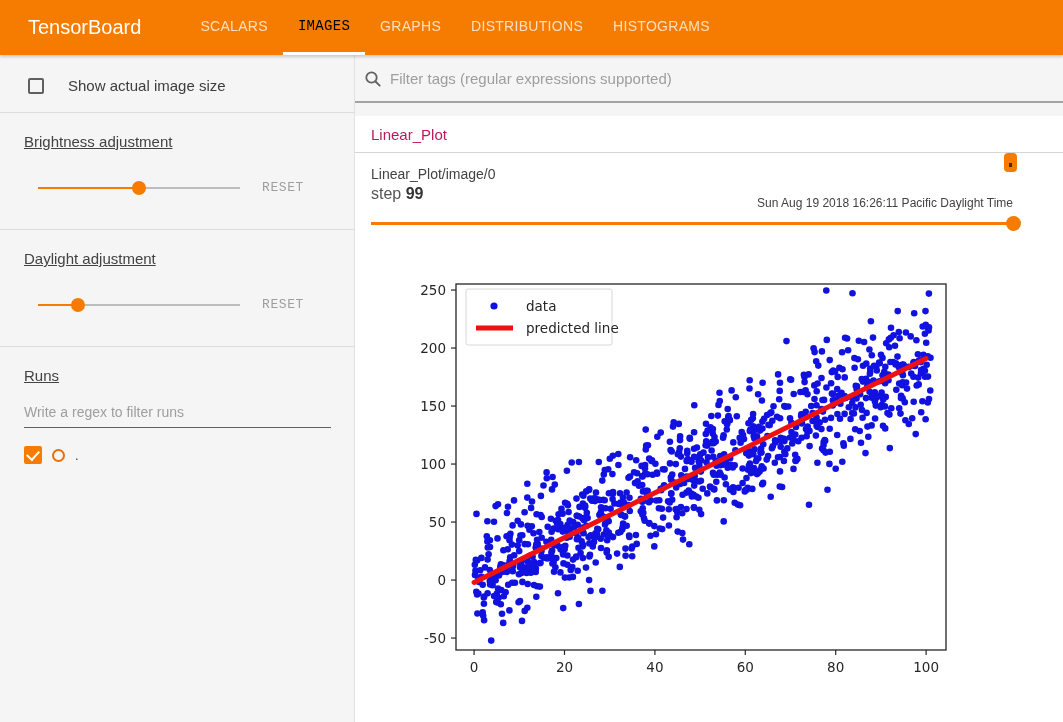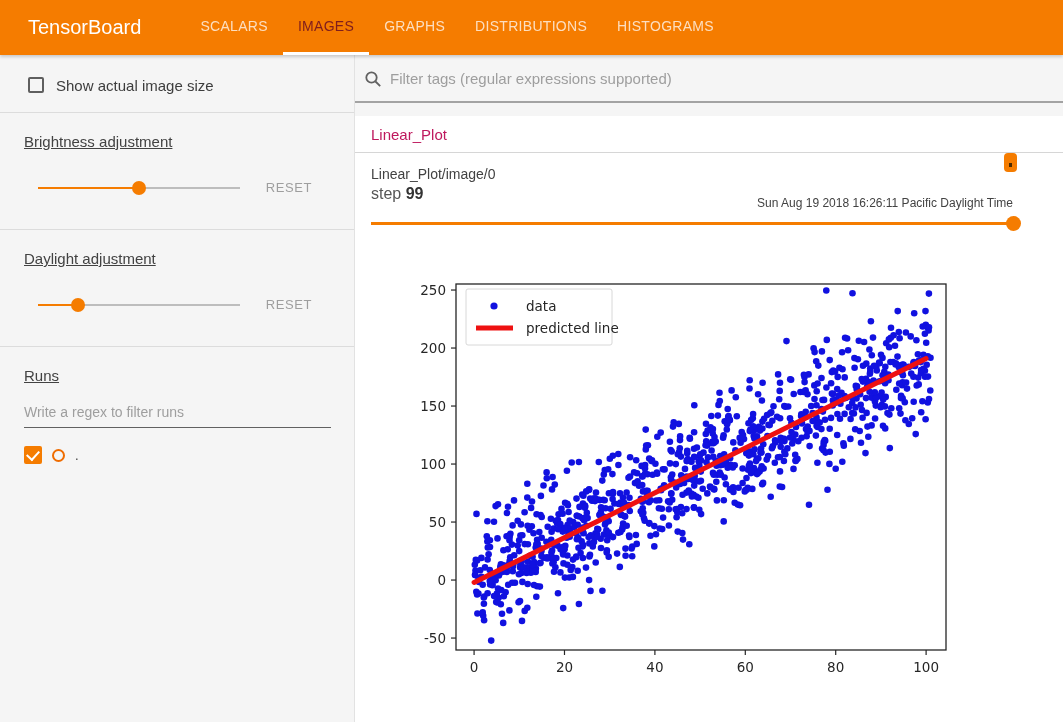--- a/index.html
+++ b/index.html
@@ -7,47 +7,47 @@
               font-family:"Liberation Sans", sans-serif; }
 
   
   .header { height:55px; background:#f57c00; display:flex; align-items:stretch;
             color:#fff; box-shadow:0 2px 3px rgba(0,0,0,.18); position:relative; z-index:5; }
   .brand { align-self:center; margin-left:28px; font-size:20px; font-weight:400; }
   .nav { display:flex; margin-left:44px; }
   .tab { display:flex; align-items:center; padding:4px 15px; font-size:14px;
          letter-spacing:.3px; color:rgba(255,255,255,.75); cursor:pointer;
          border-bottom:3px solid transparent; padding-top:3px; }
-  .tab.active { color:#7f1d1d; border-bottom-color:#fff; }
+  .tab.active { color:#000000; border-bottom-color:#fff;font-family:Liberation Mono, monospace; }
 
   
   .content { display:flex; height:667px; }
   .sidebar { width:355px; background:#f5f5f5; border-right:1px solid #e2e2e2; flex:none; }
   .main { flex:1; display:flex; flex-direction:column; min-width:0; }
 
   
   .side-sec { padding:20px 24px; border-bottom:1px solid #dcdcdc; }
   .side-sec.last { border-bottom:none; }
-  .chk-row { display:flex; align-items:flex-start; }
+  .chk-row { display:flex; align-items:flex-end;gap:12px; }
   .checkbox { width:16px; height:16px; border:2px solid #5f5f5f; border-radius:2px;
               background:transparent; flex:none; cursor:pointer; position:relative; }
   .checkbox.checked { width:18px; height:18px; background:#f57c00; border:none; }
   .checkbox.checked::after { content:""; position:absolute; left:5px; top:2px; width:6px;
               height:10px; border:solid #fff; border-width:0 2.5px 2.5px 0; transform:rotate(42deg); }
   .chk-label { margin-left:12px; font-size:15px; color:#3d3d3d; }
   .sec-label { font-size:15px; color:#424242;text-decoration:underline; }
   .slider-row { display:flex; align-items:center; margin-top:30px; padding-left:14px; margin-bottom:8px; }
   .slider { position:relative; width:202px; height:14px; cursor:pointer; flex:none; }
   .slider .track { position:absolute; left:0; right:0; top:6px; height:2px; background:#bdbdbd; }
   .slider .fill  { position:absolute; left:0; top:6px; height:2px; background:#f57c00; }
   .slider .thumb { position:absolute; top:0; width:14px; height:14px; border-radius:50%;
                    background:#f57c00; }
-  .reset-btn { margin-left:auto; margin-right:18px; font-size:13px; letter-spacing:.6px;
+  .reset-btn { margin-left:auto; margin-right:26px; font-size:13px; letter-spacing:.6px;
                color:#9e9e9e; background:none; border:none; cursor:pointer;
-               font-family:Liberation Sans, sans-serif; }
+               font-family:Liberation Mono, monospace; }
   .regex-input { display:block; width:307px; margin-top:14px; background:transparent;
                  border:none; border-bottom:1px solid #616161; padding:6px 0 7px 0;
                  font-size:14px; color:#701a75; outline:none;
                  font-family:"Liberation Sans", sans-serif; }
   .regex-input::placeholder { color:#9e9e9e; }
   .run-row { display:flex; align-items:center; margin-top:18px; cursor:pointer; }
   .run-circle { width:13px; height:13px; border-radius:50%; border:2px solid #ef6c00;
                 margin-left:10px; flex:none; }
   .run-name { margin-left:10px; font-size:13px; color:#424242; }
 

